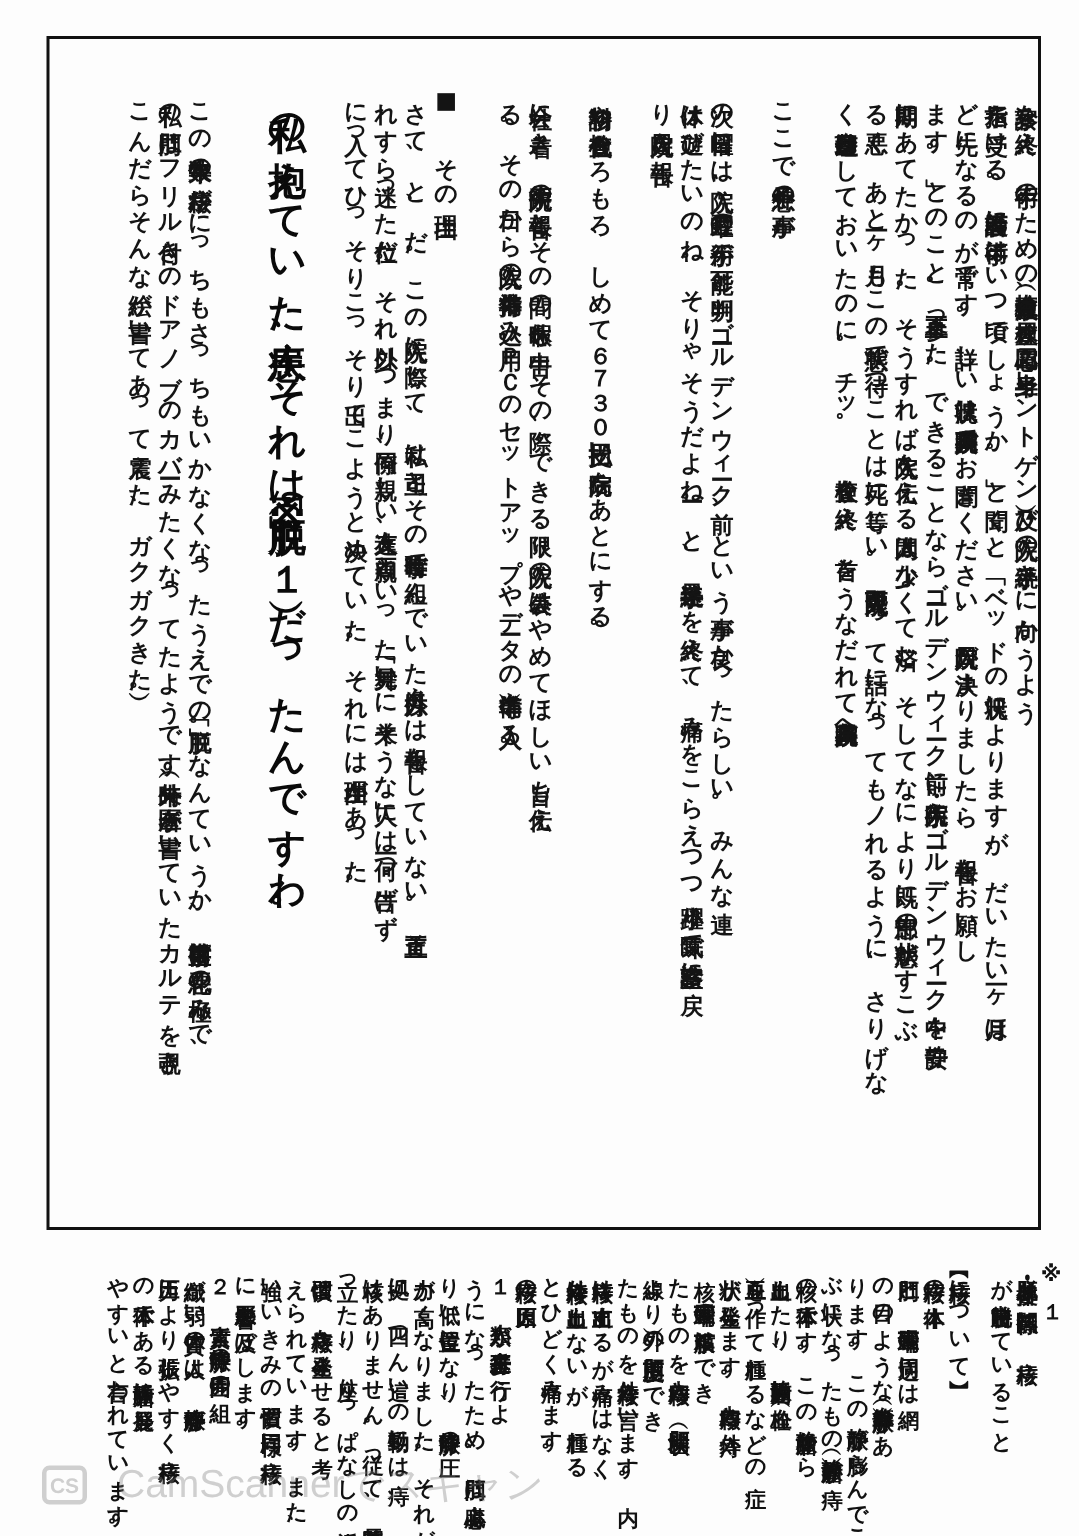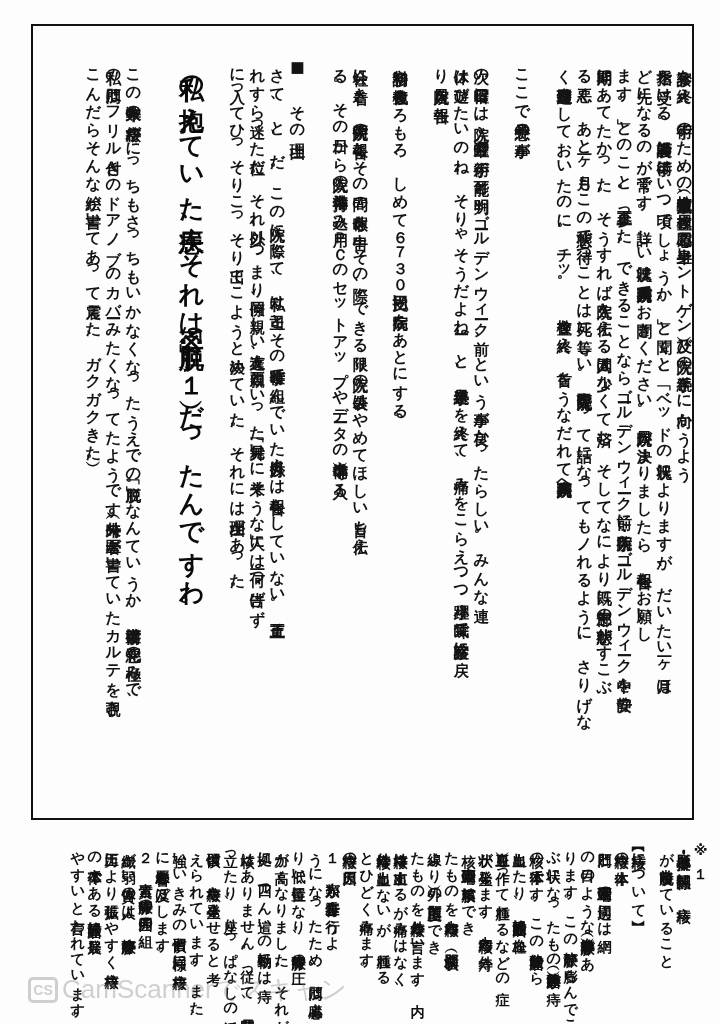--- a/index.html
+++ b/index.html
@@ -22,21 +22,21 @@
       font-size: 25px; font-weight: bold; letter-spacing: 1px; color: #0a0a0a;
     }
     .col.sec { font-weight: bold; }
     .fn {
       position: absolute; writing-mode: vertical-rl; text-orientation: upright;
       font-size: 14.2px; line-height: 1; letter-spacing: 0.6px; white-space: nowrap;
       font-weight: bold; color: #111;
     }
     .watermark {
       position: absolute; left: 28px; top: 972px; display: flex; align-items: center;
-      gap: 4px; color: rgba(120,120,120,0.35); font-size: 26px;
+      gap: 20px; color: rgba(120,120,120,0.35); font-size: 26px;
       font-family: "Liberation Sans", sans-serif; pointer-events: none; white-space: nowrap;
     }
     .wm-logo {
       width: 30px; height: 26px; border: 3px solid rgba(120,120,120,0.35); border-radius: 5px;
       box-sizing: border-box; display: flex; align-items: center; justify-content: center;
       font-size: 14px; font-weight: bold;
     }
   </style>
 </head>
 <body>

